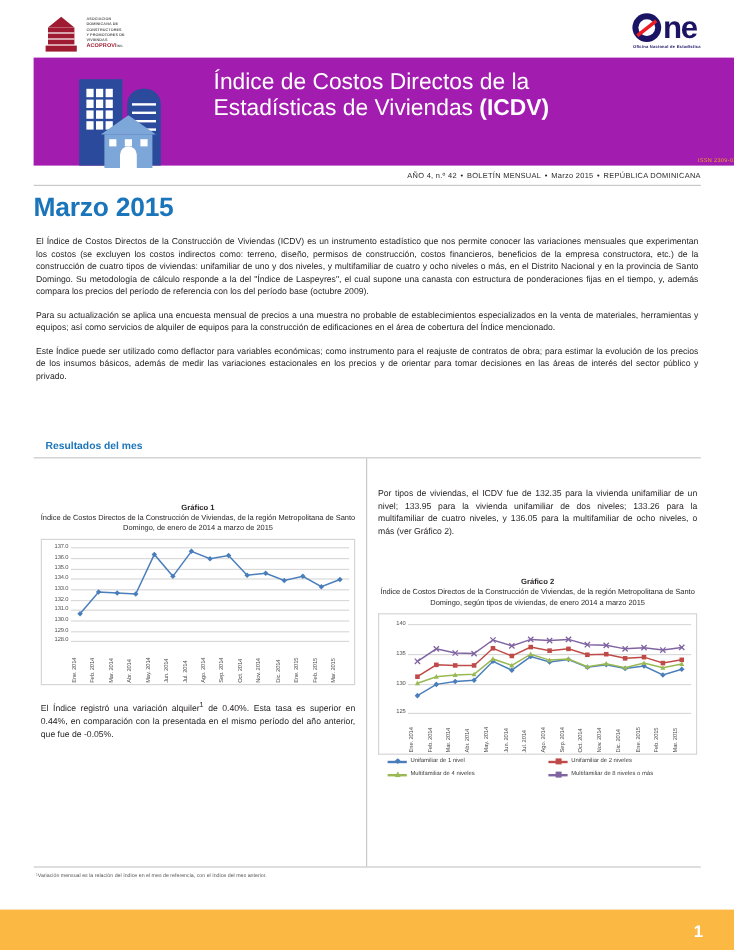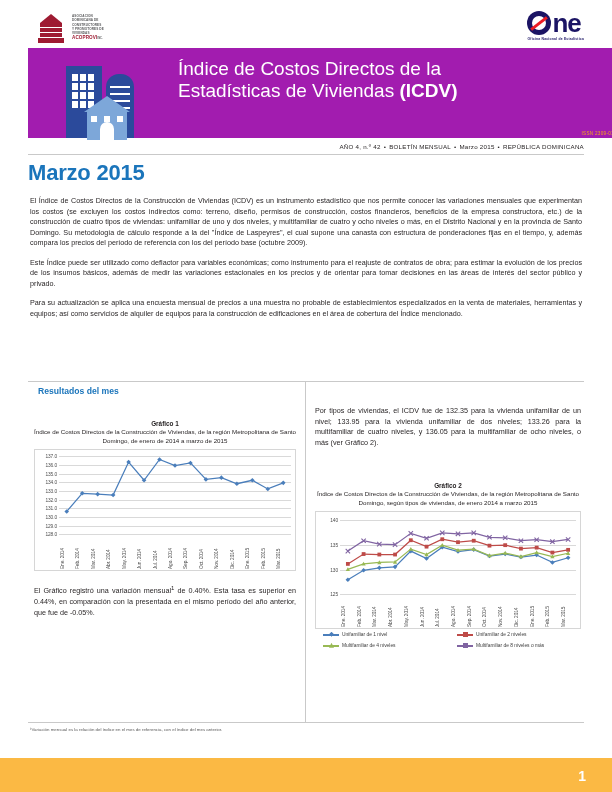--- a/index.html
+++ b/index.html
@@ -277,21 +277,21 @@
 
   
   .rule-results {
     position: absolute;
     left: 28px; top: 381px;
     width: 556px; height: 1px;
     background: #c9c9c9;
   }
   .results-head {
     position: absolute;
-    left: 38px; top: 386px;
+    left: 38px; top: 366px;
     font-size: 8.6px;
     font-weight: bold;
     color: #1b75bb;
   }
 
   
   .col-divider {
     position: absolute;
     left: 305px; top: 382px;
     width: 1px; height: 340px;
@@ -484,22 +484,22 @@
 
   <div class="byline">
     <span>AÑO 4, n.º 42</span><span class="sep">•</span><span>BOLETÍN MENSUAL</span><span class="sep">•</span><span>Marzo 2015</span><span class="sep">•</span><span>REPÚBLICA DOMINICANA</span>
   </div>
   <div class="rule-top"></div>
 
   <div class="month-title">Marzo 2015</div>
 
   <div class="intro">
     <p>El Índice de Costos Directos de la Construcción de Viviendas (ICDV) es un instrumento estadístico que nos permite conocer las variaciones mensuales que experimentan los costos (se excluyen los costos indirectos como: terreno, diseño, permisos de construcción, costos financieros, beneficios de la empresa constructora, etc.) de la construcción de cuatro tipos de viviendas: unifamiliar de uno y dos niveles, y multifamiliar de cuatro y ocho niveles o más, en el Distrito Nacional y en la provincia de Santo Domingo. Su metodología de cálculo responde a la del "Índice de Laspeyres", el cual supone una canasta con estructura de ponderaciones fijas en el tiempo, y, además compara los precios del período de referencia con los del período base (octubre 2009).</p>
+    <p>Para su actualización se aplica una encuesta mensual de precios a una muestra no probable de establecimientos especializados en la venta de materiales, herramientas y equipos; así como servicios de alquiler de equipos para la construcción de edificaciones en el área de cobertura del Índice mencionado.</p>
     <p>Este Índice puede ser utilizado como deflactor para variables económicas; como instrumento para el reajuste de contratos de obra; para estimar la evolución de los precios de los insumos básicos, además de medir las variaciones estacionales en los precios y de orientar para tomar decisiones en las áreas de interés del sector público y privado.</p>
-    <p>Para su actualización se aplica una encuesta mensual de precios a una muestra no probable de establecimientos especializados en la venta de materiales, herramientas y equipos; así como servicios de alquiler de equipos para la construcción de edificaciones en el área de cobertura del Índice mencionado.</p>
   </div>
 
   <div class="rule-results"></div>
   <div class="results-head">Resultados del mes</div>
   <div class="col-divider"></div>
 
   <div class="col-left">
 
     <div class="chart-box" style="margin-top:14px;">
       <div class="chart-cap">
@@ -560,21 +560,21 @@
             <span style="left: 144.933px;">Oct. 2014</span>
             <span style="left: 160.4px;">Nov. 2014</span>
             <span style="left: 175.867px;">Dic. 2014</span>
             <span style="left: 191.333px;">Ene. 2015</span>
             <span style="left: 206.8px;">Feb. 2015</span>
             <span style="left: 222.267px;">Mar. 2015</span>
           </div>
         </div>
     </div>
 
-    <p class="col-p" style="margin-top:12px;"><span>El Gráfico registró una variación mensual</span><sup>1</sup><span> de 0.40%. Esta tasa es superior en 0.44%, en comparación con la presentada en el mismo período del año anterior, que fue de -0.05%.</span></p>
+    <p class="col-p" style="margin-top:12px;"><span>El Índice registró una variación alquiler</span><sup>1</sup><span> de 0.40%. Esta tasa es superior en 0.44%, en comparación con la presentada en el mismo período del año anterior, que fue de -0.05%.</span></p>
   </div>
 
   <div class="col-right">
     <p class="col-p">Por tipos de viviendas, el ICDV fue de 132.35 para la vivienda unifamiliar de un nivel; 133.95 para la vivienda unifamiliar de dos niveles; 133.26 para la multifamiliar de cuatro niveles, y 136.05 para la multifamiliar de ocho niveles, o más (ver Gráfico 2).</p>
 
     <div class="chart-box" style="margin-top:34px;">
       <div class="chart-cap">
         <span class="ttl">Gráfico 2</span>
         <span>Índice de Costos Directos de la Construcción de Viviendas, de la región Metropolitana de Santo Domingo, según tipos de viviendas, de enero 2014 a marzo 2015</span>
       </div>

